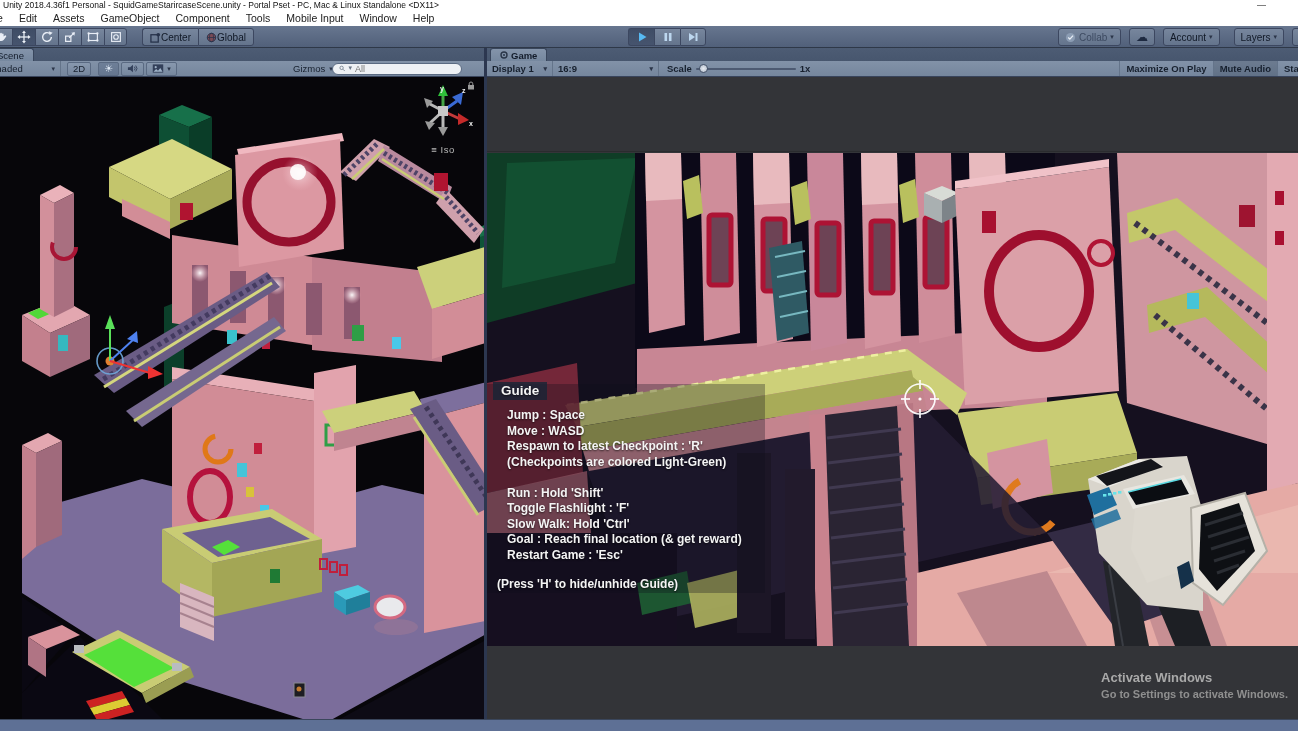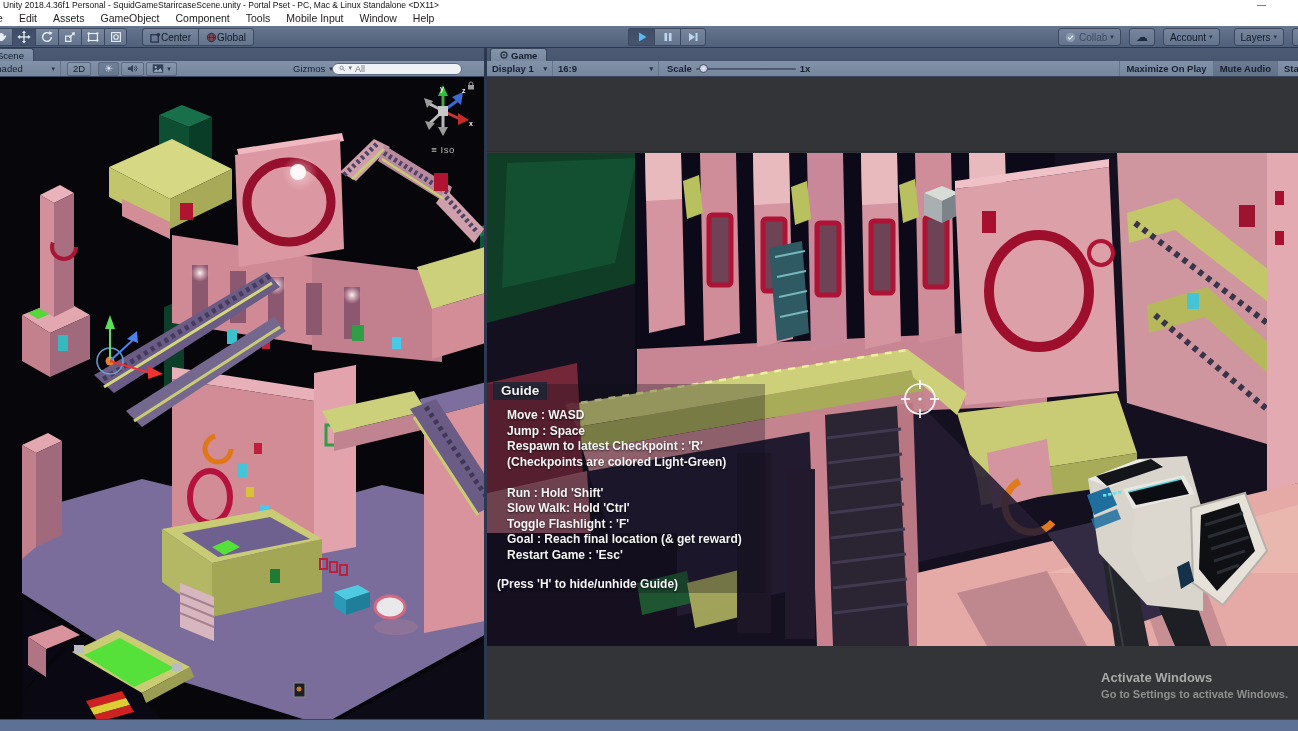--- a/index.html
+++ b/index.html
@@ -709,28 +709,28 @@
               <line x1="414" y1="246" x2="423" y2="246"></line>
               <line x1="443" y1="246" x2="452" y2="246"></line>
               <circle cx="433" cy="246" r="1.6" fill="#ffffff" stroke="none"></circle>
             </g>
           </svg>
 
           
           <div class="guide-backdrop"></div>
           <div class="guide">
             <div class="guide-title">Guide</div>
+            <div class="guide-line">Jump : Space</div>
             <div class="guide-line">Move : WASD</div>
-            <div class="guide-line">Jump : Space</div>
             <div class="guide-line">Respawn to latest Checkpoint : 'R'</div>
             <div class="guide-line">(Checkpoints are colored Light-Green)</div>
             <div class="guide-line"></div>
             <div class="guide-line">Run : Hold 'Shift'</div>
+            <div class="guide-line">Toggle Flashlight : 'F'</div>
             <div class="guide-line">Slow Walk: Hold 'Ctrl'</div>
-            <div class="guide-line">Toggle Flashlight : 'F'</div>
             <div class="guide-line">Goal : Reach final location (&amp; get reward)</div>
             <div class="guide-line">Restart Game : 'Esc'</div>
             <div class="guide-footer">(Press 'H' to hide/unhide Guide)</div>
           </div>
         </div>
 
         <div class="letterbox bottom">
           <div class="watermark">
             <div class="watermark-title">Activate Windows</div>
             <div class="watermark-sub">Go to Settings to activate Windows.</div>

